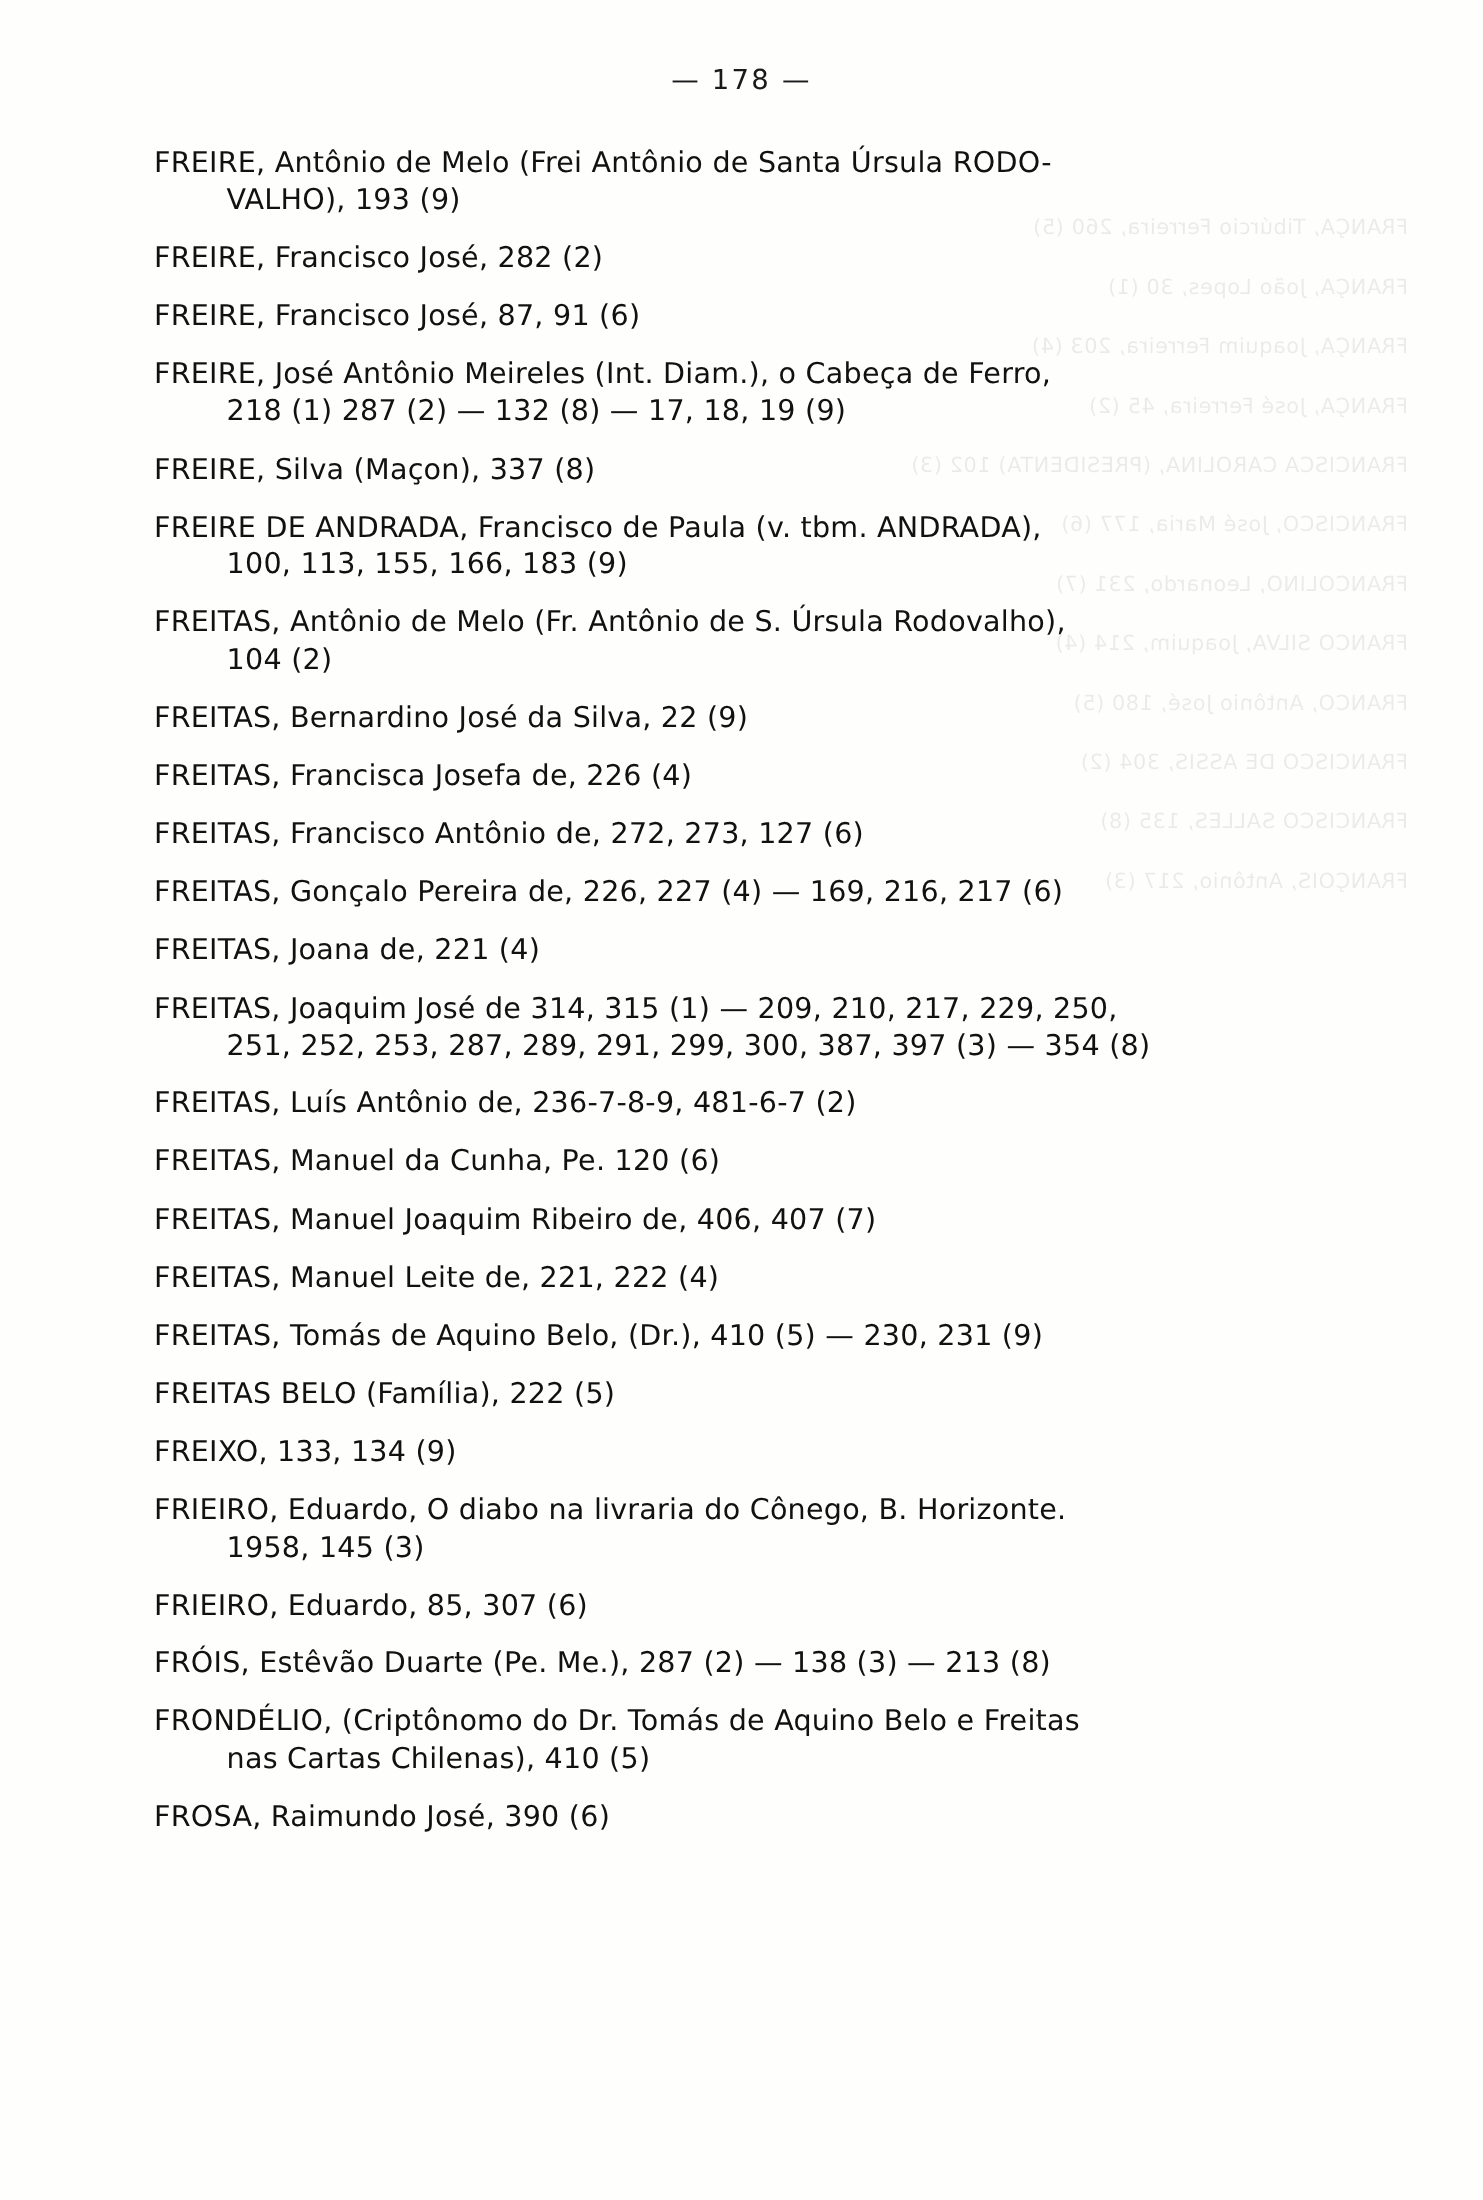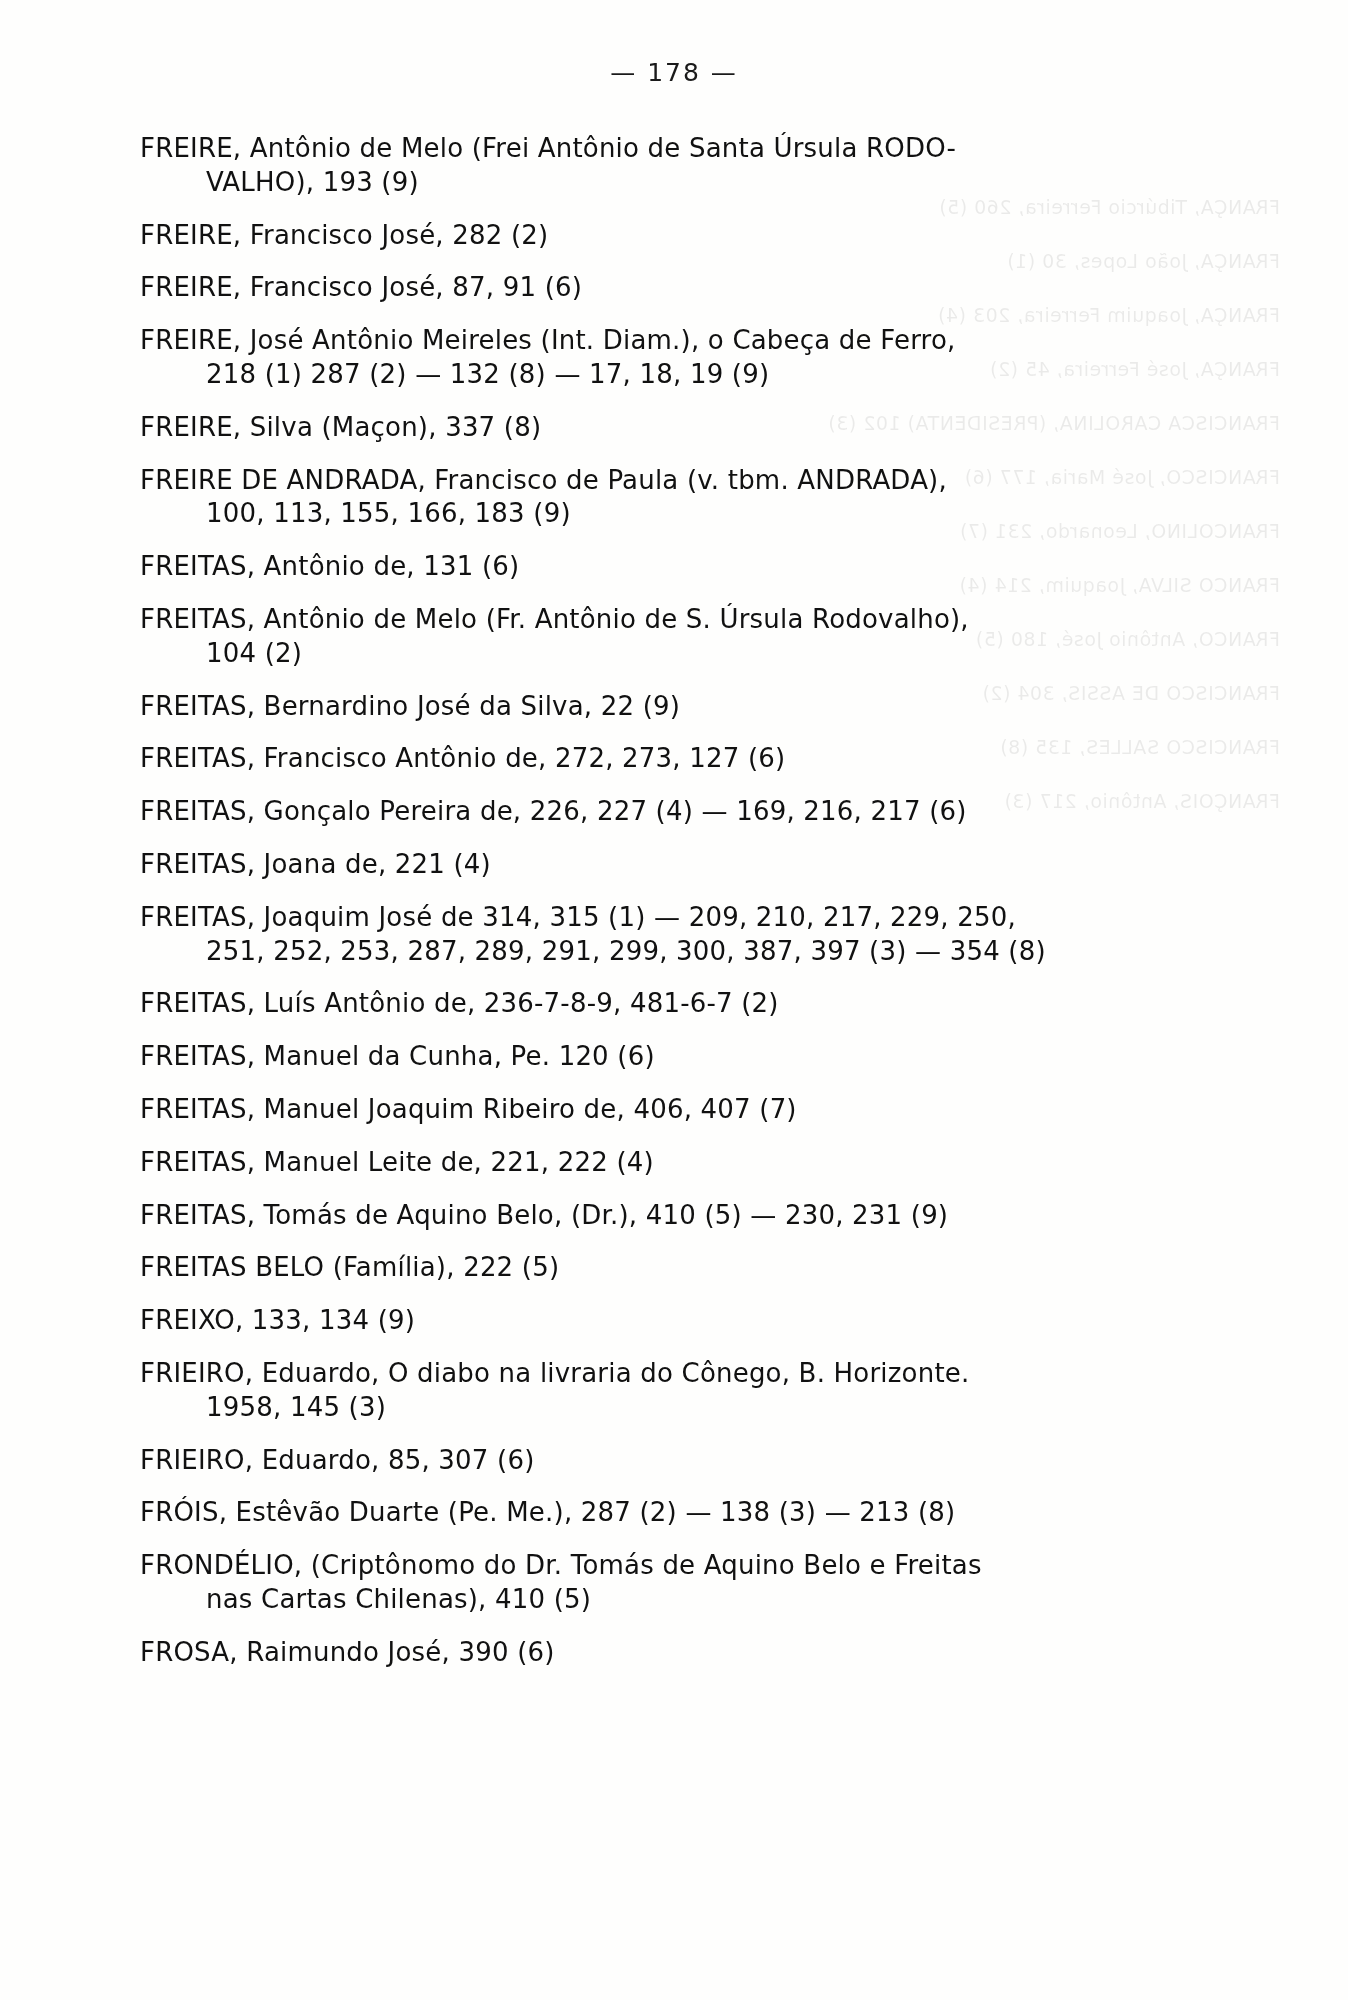--- a/index.html
+++ b/index.html
@@ -89,23 +89,23 @@
 
   <div class="folio">—  178  —</div>
 
   <div class="entries">
       <div class="entry"><span>FREIRE, Antônio de Melo (Frei Antônio de Santa Úrsula RODO-</span><span class="cont">VALHO), 193 (9)</span></div>
       <div class="entry"><span>FREIRE, Francisco José, 282 (2)</span></div>
       <div class="entry"><span>FREIRE, Francisco José, 87, 91 (6)</span></div>
       <div class="entry"><span>FREIRE, José Antônio Meireles (Int. Diam.), o Cabeça de Ferro,</span><span class="cont">218 (1) 287 (2) — 132 (8) — 17, 18, 19 (9)</span></div>
       <div class="entry"><span>FREIRE, Silva (Maçon), 337 (8)</span></div>
       <div class="entry"><span>FREIRE DE ANDRADA, Francisco de Paula (v. tbm. ANDRADA),</span><span class="cont">100, 113, 155, 166, 183 (9)</span></div>
-      <div class="entry"><span>FREITAS, Antônio de, 131 (6)</span></div>
       <div class="entry"><span>FREITAS, Antônio de Melo (Fr. Antônio de S. Úrsula Rodovalho),</span><span class="cont">104 (2)</span></div>
       <div class="entry"><span>FREITAS, Bernardino José da Silva, 22 (9)</span></div>
+      <div class="entry"><span>FREITAS, Francisca Josefa de, 226 (4)</span></div>
       <div class="entry"><span>FREITAS, Francisco Antônio de, 272, 273, 127 (6)</span></div>
       <div class="entry"><span>FREITAS, Gonçalo Pereira de, 226, 227 (4) — 169, 216, 217 (6)</span></div>
       <div class="entry"><span>FREITAS, Joana de, 221 (4)</span></div>
       <div class="entry"><span>FREITAS, Joaquim José de 314, 315 (1) — 209, 210, 217, 229, 250,</span><span class="cont">251, 252, 253, 287, 289, 291, 299, 300, 387, 397 (3) — 354 (8)</span></div>
       <div class="entry"><span>FREITAS, Luís Antônio de, 236-7-8-9, 481-6-7 (2)</span></div>
       <div class="entry"><span>FREITAS, Manuel da Cunha, Pe. 120 (6)</span></div>
       <div class="entry"><span>FREITAS, Manuel Joaquim Ribeiro de, 406, 407 (7)</span></div>
       <div class="entry"><span>FREITAS, Manuel Leite de, 221, 222 (4)</span></div>
       <div class="entry"><span>FREITAS, Tomás de Aquino Belo, (Dr.), 410 (5) — 230, 231 (9)</span></div>
       <div class="entry"><span>FREITAS BELO (Família), 222 (5)</span></div>

